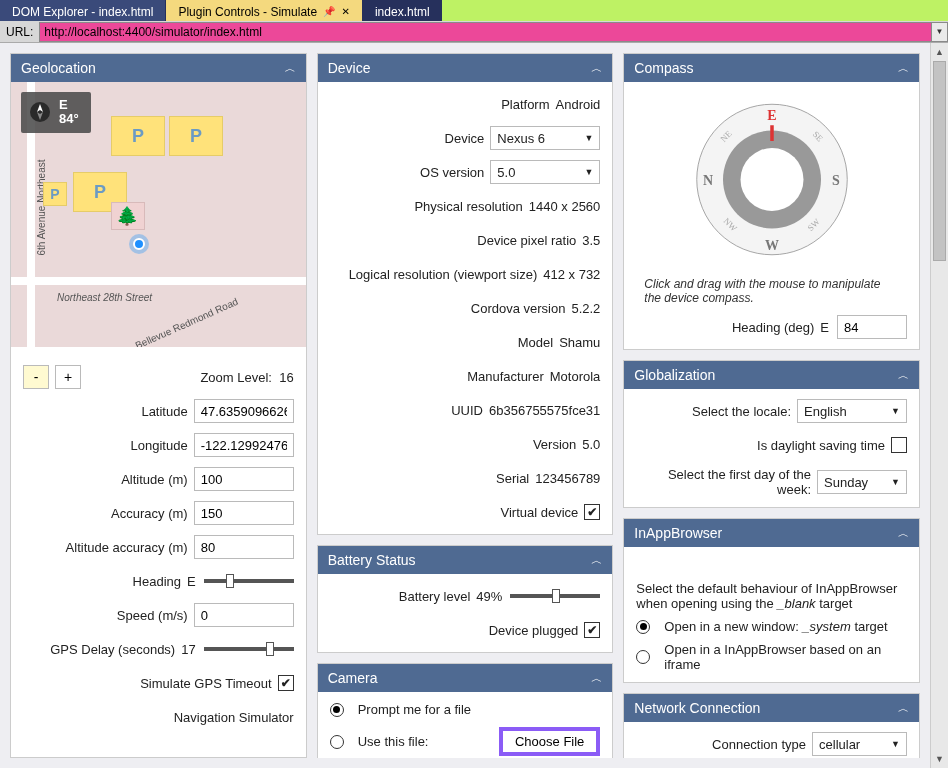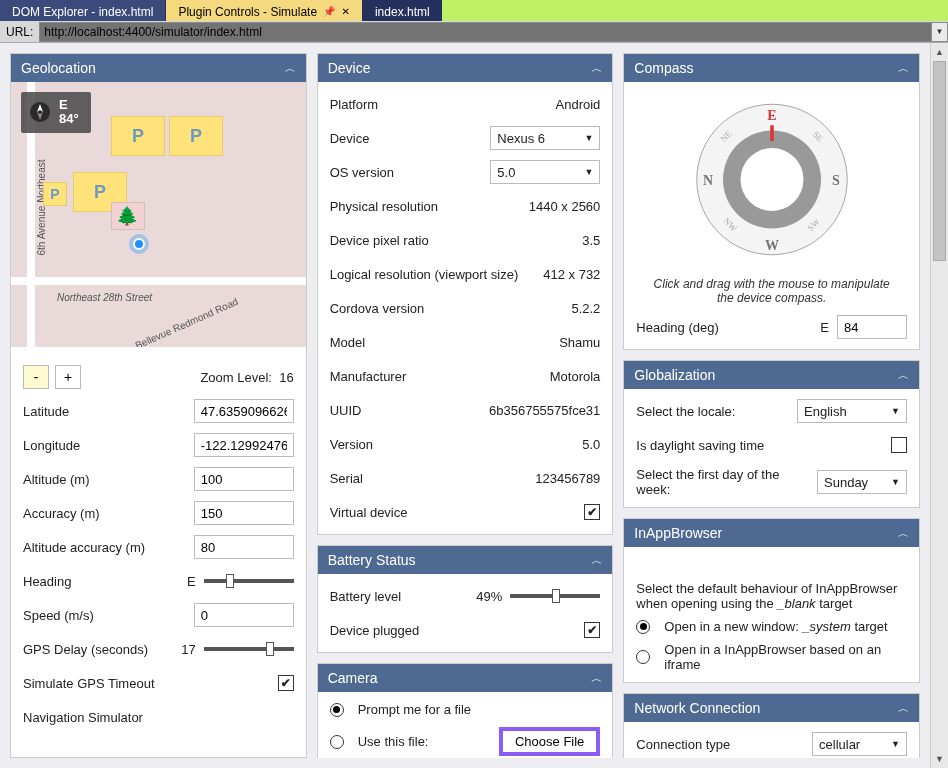--- a/index.html
+++ b/index.html
@@ -40,21 +40,21 @@
     height: 22px;
     background: #d7d7d7;
     border-bottom: 1px solid #aaa;
     font-size: 12px;
   }
   .urlbar-label { padding: 0 6px; }
   .urlbar-input {
     flex: 1;
     height: 20px;
     border: 1px solid #8a8a8a;
-    background: #737373;
+    background: #ec4899;
     padding: 0 4px;
     font-family: inherit;
     font-size: 12px;
   }
   .url-dd {
     width: 16px; height:20px; border:1px solid #8a8a8a; border-left:none;
     background:#eaeaea; display:flex; align-items:center; justify-content:center;
     font-size:8px; color:#333;
   }
   .workspace {
@@ -94,21 +94,21 @@
     font-size: 13px;
     color:#222;
   }
   .row {
     display: flex;
     justify-content: space-between;
     align-items: center;
     gap: 6px;
     min-height: 24px;
   }
-  .row .label { flex: 1; }
+  .row .label { flex: 1; text-align: right; }
   .txt {
     width: 100px;
     height: 24px;
     border: 1px solid #bababa;
     padding: 0 6px;
     font-family: inherit;
     font-size: 13px;
     text-align: left;
   }
   .sel {
@@ -152,21 +152,21 @@
     font-size:13px;
   }
   .map-badge .dir{font-weight:bold;line-height:1.1;text-align:left;}
   .vscroll{
     width:18px;background:#e8e8e8;border-left:1px solid #ccc;
     display:flex;flex-direction:column;align-items:center;padding-top:4px;
   }
   .vscroll .up,.vscroll .dn{font-size:9px;color:#555;height:14px;}
   .vscroll .track{flex:1;width:100%;position:relative;}
   .vscroll .thumb{position:absolute;top:0;left:2px;right:2px;height:200px;background:#c3c3c3;border:1px solid #aaa;}
-  .compass-hint{font-style:italic;text-align:center;font-size:12px;padding:0 8px;color:#333;}
+  .compass-hint{font-style:italic;font-size:12px;padding:0 8px;color:#333;}
   .hr-row{display:flex;align-items:center;gap:8px;}
   
   .bldg{position:absolute;background:#ffe27a;border:1px solid #e6cc68;font-weight:bold;color:#6b9bc4;display:flex;align-items:center;justify-content:center;font-size:18px;}
   .road{position:absolute;background:#fff;}
   .pulse{position:absolute;width:20px;height:20px;border-radius:50%;background:rgba(0,140,255,0.3);}
   .pulse::after{content:"";position:absolute;inset:4px;border-radius:50%;background:#1e90ff;border:2px solid #fff;}
   .street{position:absolute;font-size:10px;color:#555;white-space:nowrap;}
 </style>
 </head>
 <body>

